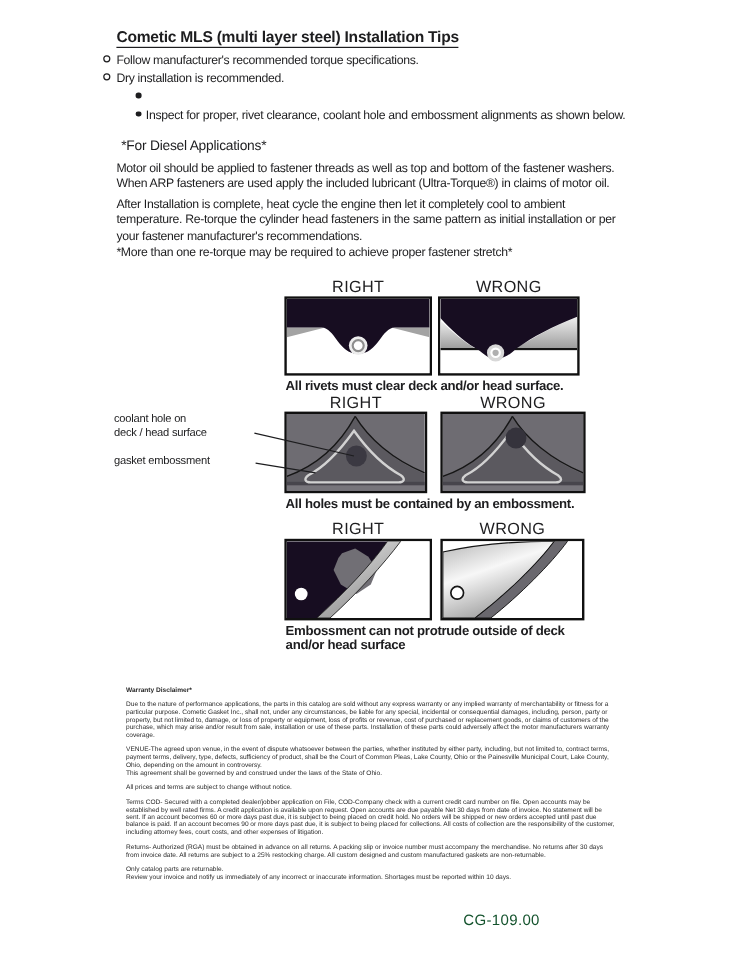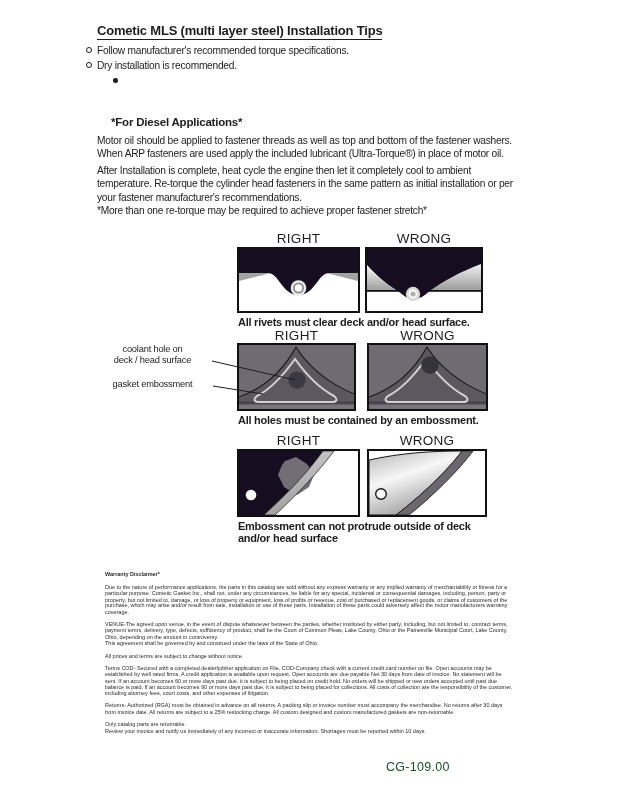--- a/index.html
+++ b/index.html
@@ -11,21 +11,21 @@
          border-bottom:1.5px solid #1d1d1f;padding-bottom:1px;}
 
   .tips{left:86px;top:43px;width:470px;font-size:10.2px;line-height:15.2px;letter-spacing:-0.25px;}
   .tip{white-space:nowrap;}
   .tip.sub{padding-left:27px;}
   .m-open{display:inline-block;width:4px;height:4px;border:1px solid #1d1d1f;border-radius:50%;
           margin-right:5px;vertical-align:1.5px;}
   .m-fill{display:inline-block;width:4.5px;height:4.5px;background:#1d1d1f;border-radius:50%;
           margin-right:4px;vertical-align:1.5px;}
 
-  .diesel-head{left:111px;top:116px;font-size:11.5px;font-weight:bold;letter-spacing:-0.2px;}
+  .diesel-head{left:101px;top:116px;font-size:11.5px;font-weight:normal;letter-spacing:-0.2px;}
   .para{left:97px;width:426px;font-size:10.2px;line-height:13.3px;letter-spacing:-0.25px;}
   #p1{top:134px;} #p2{top:164px;} #p3{top:204px;}
 
   .dg-head{font-size:13.5px;letter-spacing:0.3px;text-align:center;}
   .h-r1r{left:237px;top:231px;width:123px;} .h-r1w{left:365px;top:231px;width:118px;}
   .h-r2r{left:237px;top:328px;width:119px;} .h-r2w{left:367px;top:328px;width:121px;}
   .h-r3r{left:237px;top:433px;width:123px;} .h-r3w{left:367px;top:433px;width:120px;}
 
   .panel{position:absolute;border:2px solid #101010;background:#fff;box-sizing:border-box;}
   .p-r1r{left:237px;top:247px;width:123px;height:66px;}
@@ -34,21 +34,21 @@
   .p-r2w{left:367px;top:343px;width:121px;height:68px;}
   .p-r3r{left:237px;top:449px;width:123px;height:68px;}
   .p-r3w{left:367px;top:449px;width:120px;height:68px;}
   .panel svg{display:block;width:100%;height:100%;}
 
   .caption{font-weight:bold;font-size:11px;line-height:12.2px;letter-spacing:-0.25px;}
   .c-r1{left:238px;top:316px;}
   .c-r2{left:238px;top:414px;}
   .c-r3{left:238px;top:520px;white-space:pre-line;}
 
-  .lbl{font-size:9.3px;line-height:10.8px;text-align:center;white-space:pre-line;letter-spacing:-0.2px;}
+  .lbl{font-size:9.3px;line-height:10.8px;text-align:left;white-space:pre-line;letter-spacing:-0.2px;}
   .lbl-coolant{left:95px;top:344px;width:115px;}
   .lbl-emboss{left:95px;top:379px;width:115px;}
   .leaders{left:112px;top:350px;width:190px;height:50px;}
 
   .fp{left:105px;top:572px;width:569px;transform:scale(0.72);transform-origin:0 0;
       font-size:7.6px;line-height:8.7px;color:#2a2a2a;}
   .fp p{margin:0 0 8.6px 0;white-space:pre-line;}
   .fp-head{font-weight:bold;margin:0 0 8.6px 0;}
 
   .code{left:386px;top:760px;font-size:12.5px;letter-spacing:0.3px;color:#14532d;}
@@ -57,24 +57,25 @@
 <body>
 
 <div class="page">
 
   <div class="abs title">Cometic MLS (multi layer steel) Installation Tips</div>
 
   <div class="abs tips">
     <div class="tip"><span class="m-open"></span><span>Follow manufacturer's recommended torque specifications.</span></div>
     <div class="tip"><span class="m-open"></span><span>Dry installation is recommended.</span></div>
     <div class="tip sub"><span class="m-fill"></span></div>
+    <div class="tip sub"><span class="m-fill"></span><span>Inspect for proper, rivet clearance, coolant hole and embossment alignments as shown below.</span></div>
   </div>
 
   <div class="abs diesel-head">*For Diesel Applications*</div>
-  <div class="abs para" id="p1">Motor oil should be applied to fastener threads as well as top and bottom of the fastener washers. When ARP fasteners are used apply the included lubricant (Ultra-Torque®) in place of motor oil.</div>
+  <div class="abs para" id="p1">Motor oil should be applied to fastener threads as well as top and bottom of the fastener washers. When ARP fasteners are used apply the included lubricant (Ultra-Torque®) in claims of motor oil.</div>
   <div class="abs para" id="p2">After Installation is complete, heat cycle the engine then let it completely cool to ambient temperature. Re-torque the cylinder head fasteners in the same pattern as initial installation or per your fastener manufacturer's recommendations.</div>
   <div class="abs para" id="p3">*More than one re-torque may be required to achieve proper fastener stretch*</div>
 
   <div class="abs dg-head h-r1r">RIGHT</div>
   <div class="abs dg-head h-r1w">WRONG</div>
 
   <div class="panel p-r1r">
     <svg viewBox="0 0 119 62">
       <rect width="119" height="62" fill="#ffffff"></rect>
       <polygon points="0,24 32,24 0,32" fill="#a3a3a3"></polygon>

